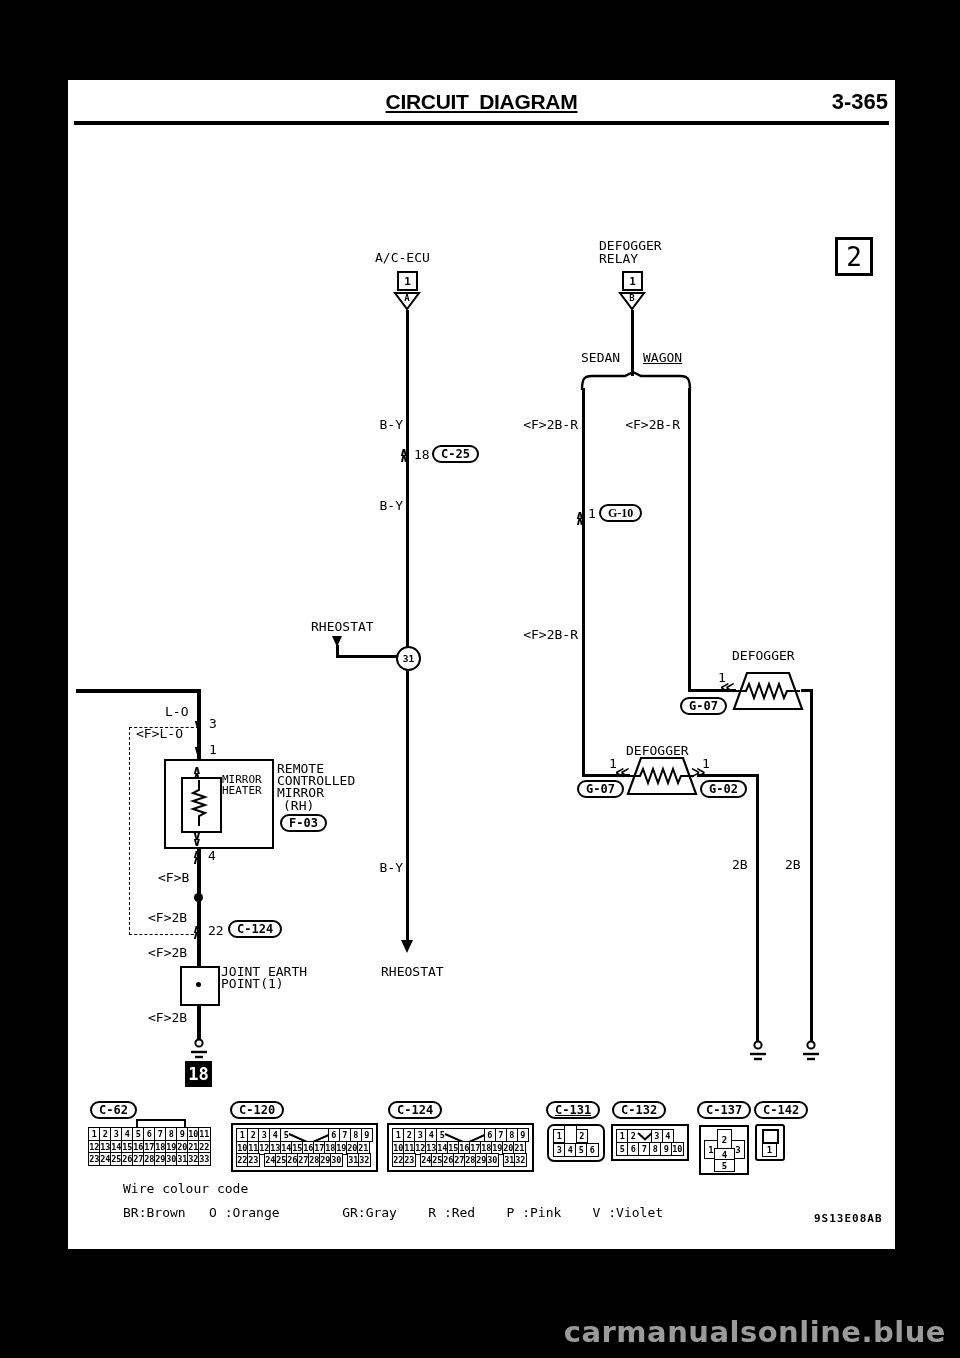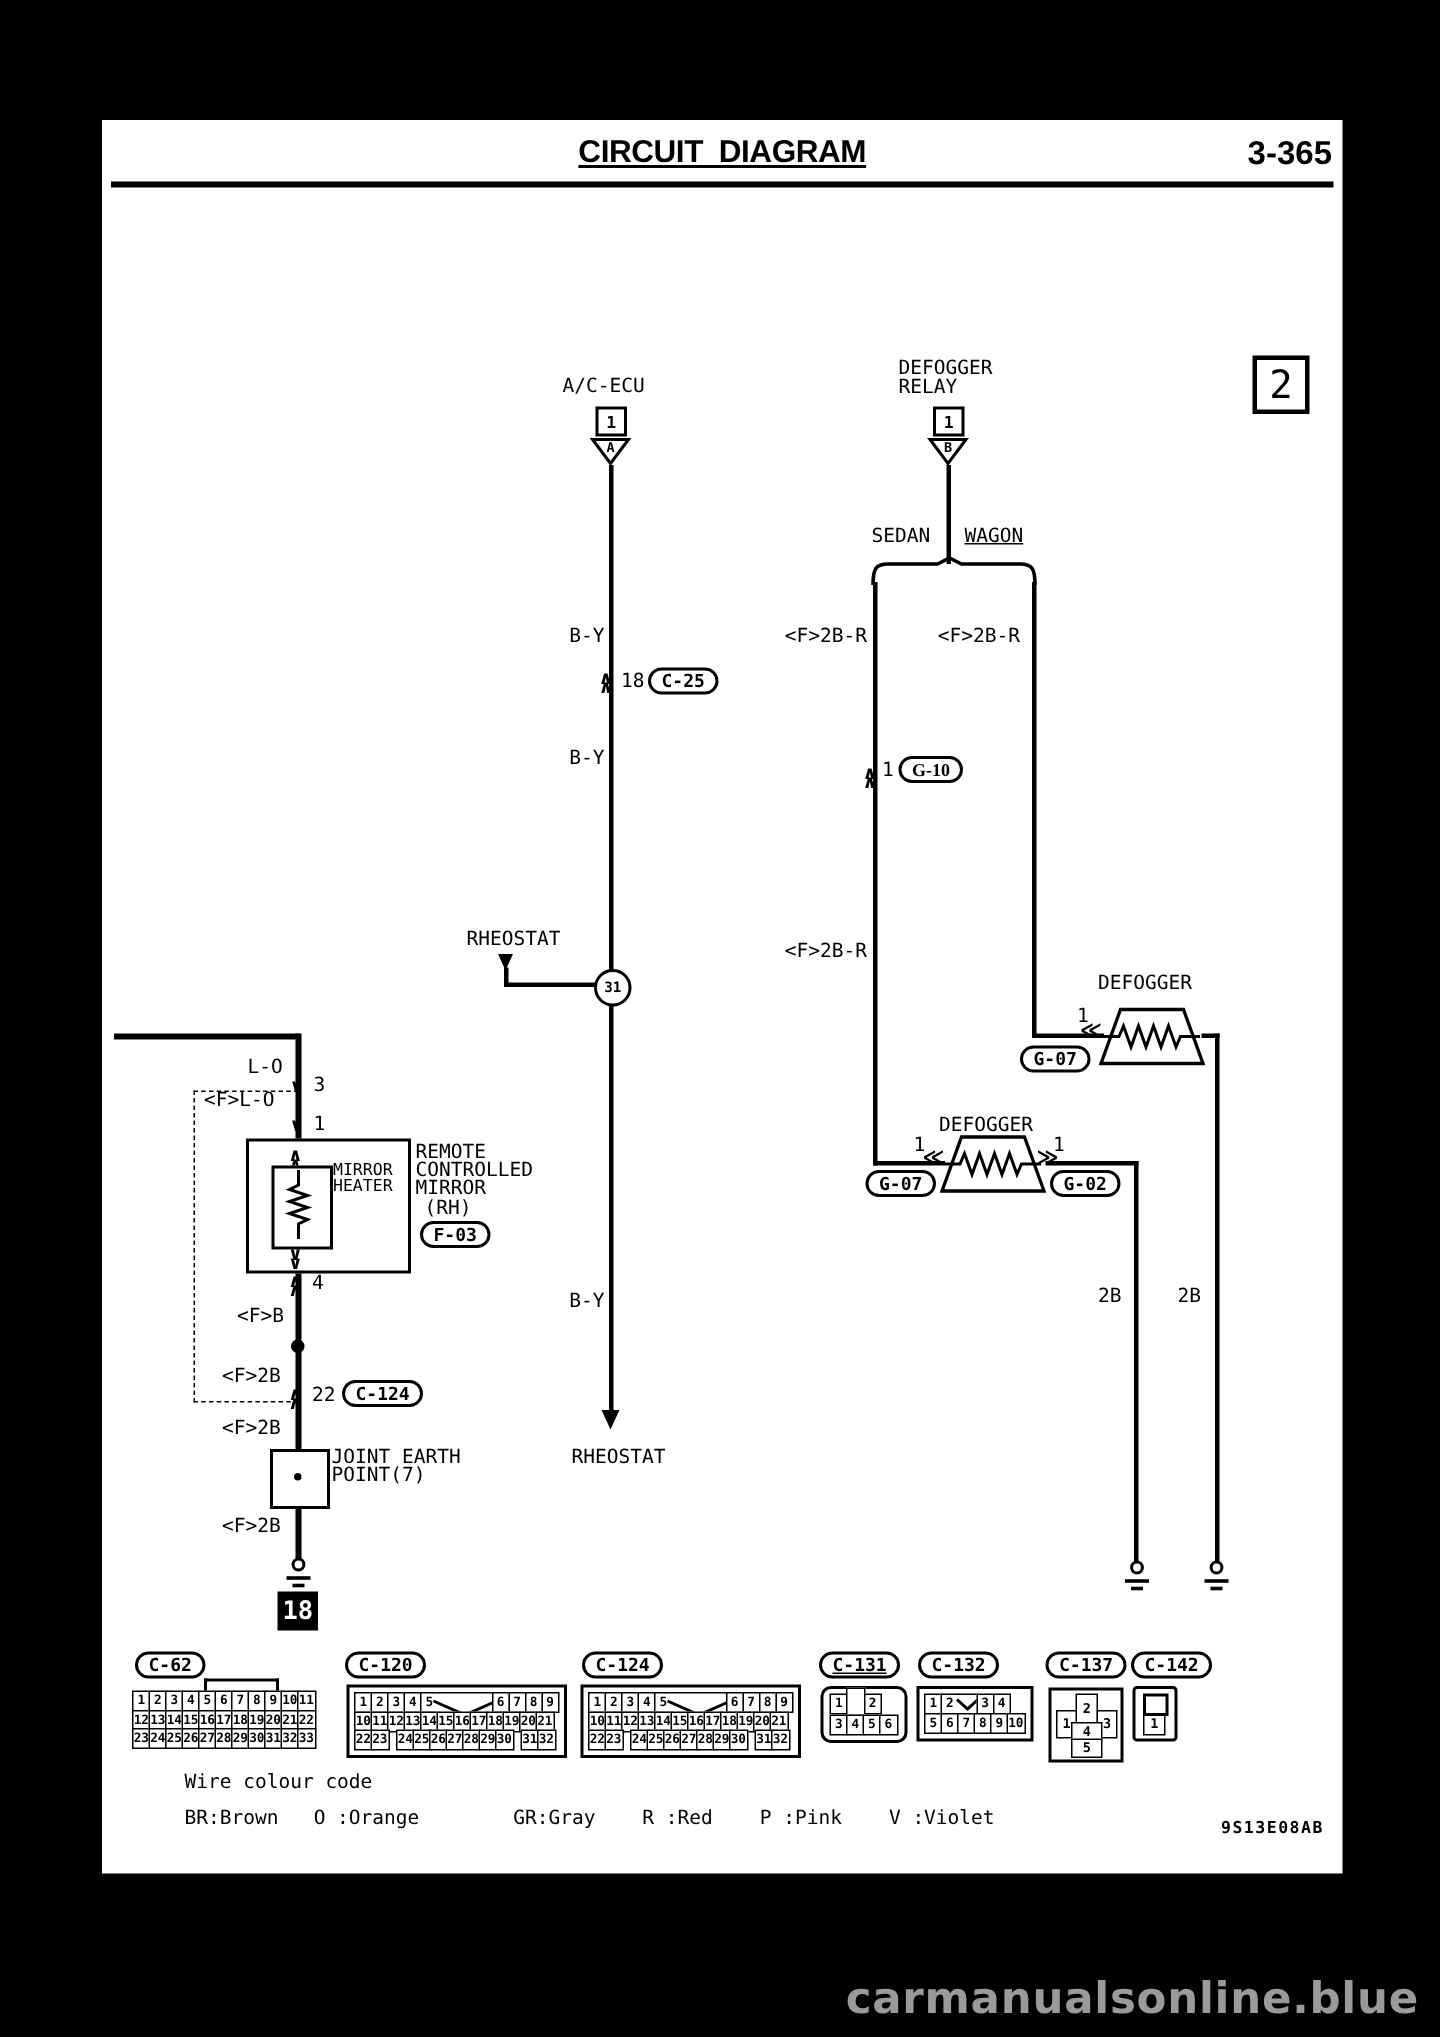--- a/index.html
+++ b/index.html
@@ -208,21 +208,21 @@
   <div class="dot" style="left:126px;top:813px;width:9px;height:9px;"></div>
   <div class="t" style="left:80px;top:830px;">&lt;F&gt;2B</div>
   <span class="chev up" style="left:124px;top:846px;"></span>
   <div class="t" style="left:140px;top:843px;">22</div>
   <div class="cap" style="left:160px;top:840px;">C-124</div>
   <div class="t" style="left:80px;top:865px;">&lt;F&gt;2B</div>
 
   <div class="solidbox" style="left:112px;top:886px;width:36px;height:36px;"></div>
   <div class="dot" style="left:128px;top:902px;width:5px;height:5px;"></div>
   <div class="t" style="left:153px;top:884px;">JOINT EARTH</div>
-  <div class="t" style="left:153px;top:896px;">POINT(7)</div>
+  <div class="t" style="left:153px;top:896px;">POINT(1)</div>
 
   <div class="t" style="left:80px;top:930px;">&lt;F&gt;2B</div>
   <svg style="left:120px;top:958px;" width="22" height="26">
     <circle cx="11" cy="5" r="3.6" fill="#fff" stroke="#000" stroke-width="2"></circle>
     <line x1="3" y1="14" x2="19" y2="14" stroke="#000" stroke-width="2.4"></line>
     <line x1="7" y1="19" x2="15" y2="19" stroke="#000" stroke-width="2.4"></line>
   </svg>
   <div class="blackref" style="left:117px;top:981px;width:27px;height:26px;">18</div>
 
   <div class="cap" style="left:22px;top:1021px;">C-62</div>

